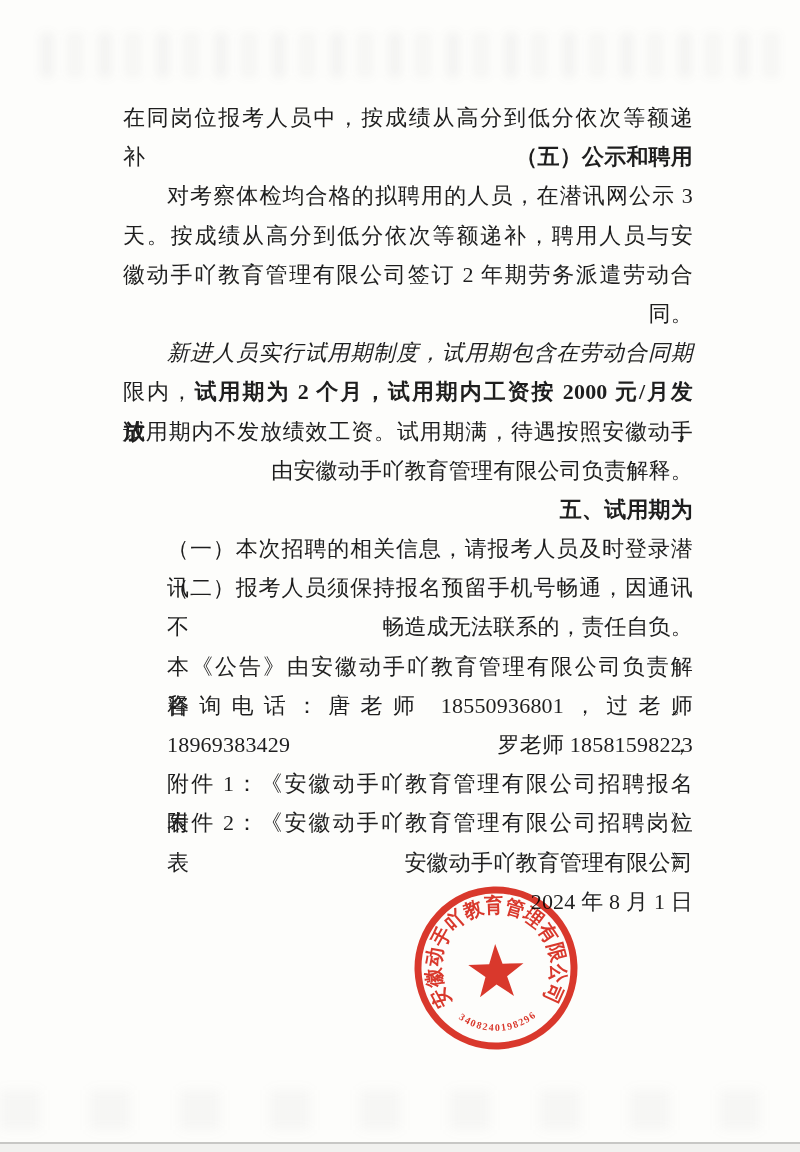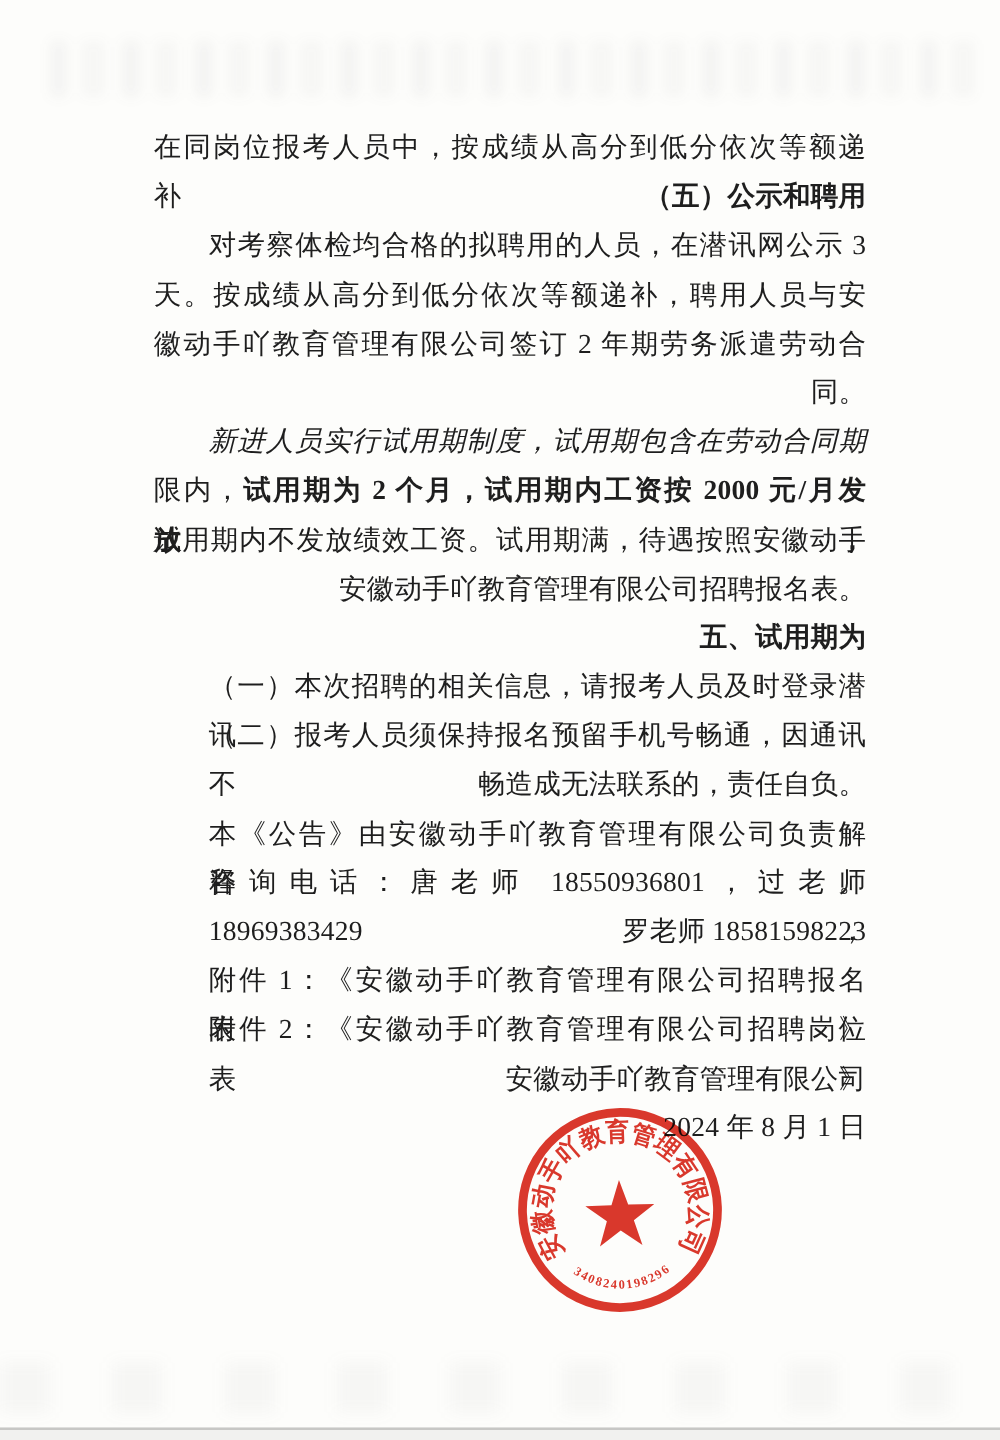--- a/index.html
+++ b/index.html
@@ -71,21 +71,21 @@
   <div class="doc-body">
       <div class="line j"><span class="seg">在同岗位报考人员中，按成绩从高分到低分依次等额递补，</span></div>
       <div class="line" style="padding-left: 44px;"><span class="seg bold">（五）公示和聘用</span></div>
       <div class="line j" style="padding-left: 44px;"><span class="seg">对考察体检均合格的拟聘用的人员，在潜讯网公示 3</span></div>
       <div class="line j"><span class="seg">天。按成绩从高分到低分依次等额递补，聘用人员与安</span></div>
       <div class="line j"><span class="seg">徽动手吖教育管理有限公司签订 2 年期劳务派遣劳动合</span></div>
       <div class="line"><span class="seg">同。</span></div>
       <div class="line j" style="padding-left: 44px; font-style: italic;"><span class="seg">新进人员实行试用期制度，试用期包含在劳动合同期</span></div>
       <div class="line j"><span class="seg">限内，</span><span class="seg bold">试用期为 2 个月，试用期内工资按 2000 元/月发放，</span></div>
       <div class="line j"><span class="seg">试用期内不发放绩效工资。试用期满，待遇按照安徽动手</span></div>
-      <div class="line"><span class="seg">安徽动手吖教育管理有限公司招聘报名表。</span></div>
+      <div class="line"><span class="seg">由安徽动手吖教育管理有限公司负责解释。</span></div>
       <div class="line" style="padding-left: 44px;"><span class="seg bold">五、试用期为</span></div>
       <div class="line j" style="padding-left: 44px;"><span class="seg">（一）本次招聘的相关信息，请报考人员及时登录潜讯</span></div>
       <div class="line j" style="padding-left: 44px; font-family: Liberation Serif, serif;"><span class="seg">（二）报考人员须保持报名预留手机号畅通，因通讯不</span></div>
       <div class="line"><span class="seg">畅造成无法联系的，责任自负。</span></div>
       <div class="line j" style="padding-left: 44px; font-family: Liberation Serif, serif;"><span class="seg">本《公告》由安徽动手吖教育管理有限公司负责解释。</span></div>
       <div class="line j" style="padding-left: 44px;"><span class="seg">咨询电话：唐老师 18550936801，过老师 18969383429，</span></div>
       <div class="line"><span class="seg">罗老师 18581598223</span></div>
       <div class="line j" style="padding-left: 44px;"><span class="seg">附件 1：《安徽动手吖教育管理有限公司招聘报名表》</span></div>
       <div class="line j" style="padding-left: 44px;"><span class="seg">附件 2：《安徽动手吖教育管理有限公司招聘岗位表》</span></div>
       <div class="line" style="padding-left: 186px;"><span class="seg">安徽动手吖教育管理有限公司</span></div>

